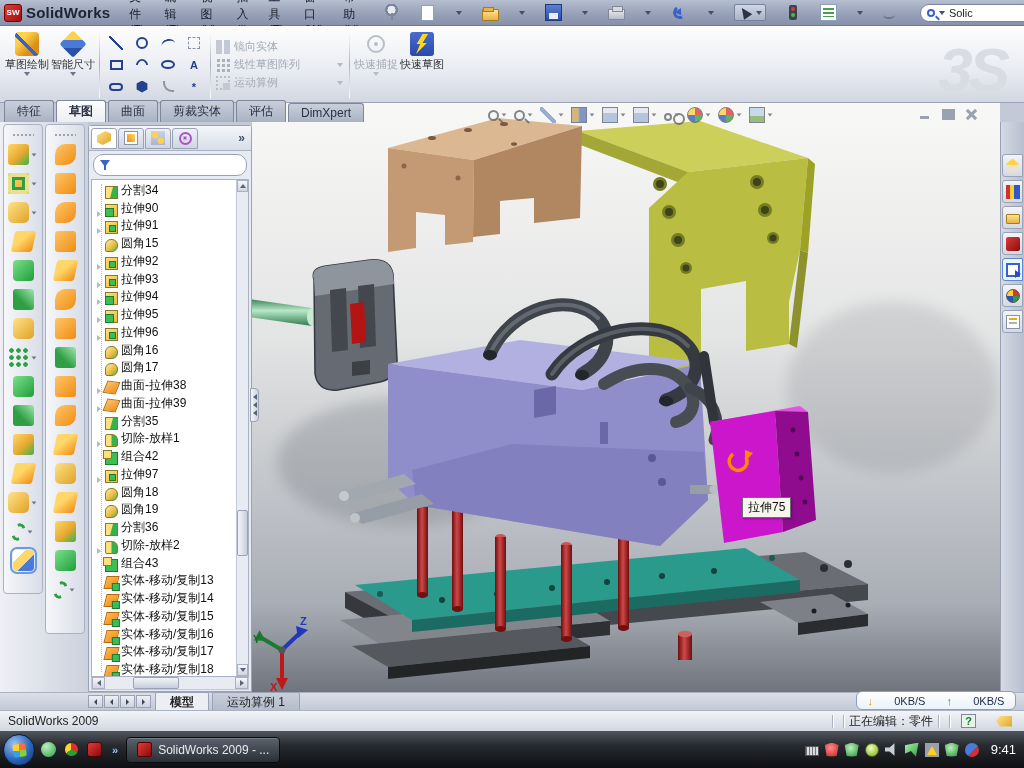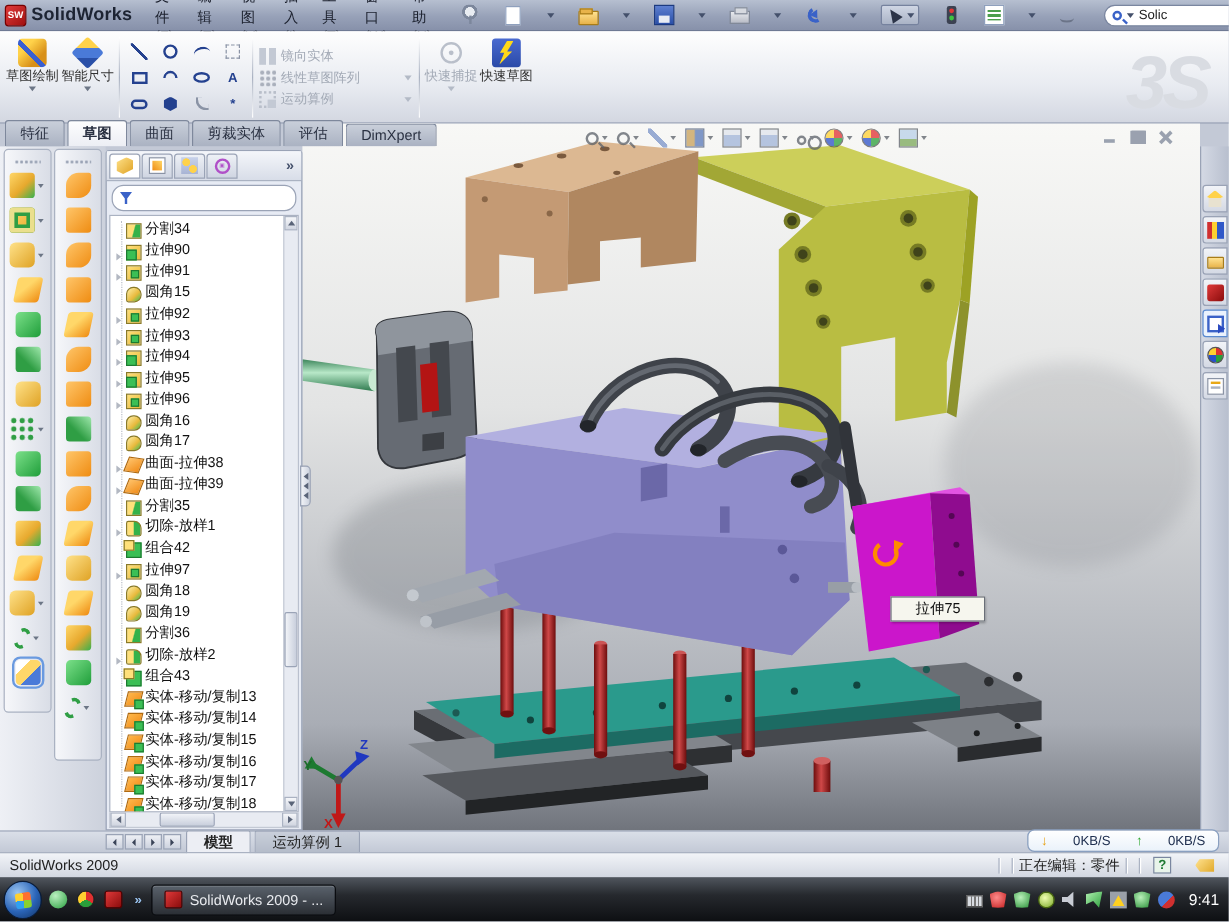--- a/index.html
+++ b/index.html
@@ -184,21 +184,21 @@
   .hud-section{background:linear-gradient(90deg,#c8a058 0 45%,#5878b8 55%);border:1px solid #4a5a78}
   .hud-cube{border:1px solid #5a6068;background:linear-gradient(#dfe4ec 0 35%,#9fb4d8 35%)}
   .hud-glasses{border:2px solid #5a6068;border-radius:50%;width:8px;height:8px;margin-top:4px}
   .hud-glasses::after{content:"";position:absolute;left:7px;top:-2px;width:8px;height:8px;border:2px solid #5a6068;border-radius:50%}
   .hud-ball{border-radius:50%;background:conic-gradient(#e03030 0 25%,#2a9e3a 25% 50%,#2a50c8 50% 75%,#ffd030 75%);border:1px solid #555}
   .hud-scene{background:linear-gradient(#b8d0e8 0 55%,#7aa858 55%);border:1px solid #5a6068}
   #hud .dda{border-top-color:#5a6068;transform:scale(.8)}
   #vwinbtns{position:absolute;right:22px;top:6px;display:flex;gap:10px;z-index:4}
   #vwinbtns .wb::before,#vwinbtns .wb::after,#vwinbtns .wb-min::after{background:#8a93a3;border-color:#8a93a3}
   #vwinbtns .wb-restore::before{background:#e8ebf0}
-  #tooltip{position:absolute;left:490px;top:394px;background:#f6f6ee;border:1px solid #6a6f78;padding:1px 20px;font-size:12px;color:#111;z-index:5;box-shadow:1px 1px 2px rgba(0,0,0,.3)}
+  #tooltip{position:absolute;left:490px;top:394px;background:#f6f6ee;border:1px solid #6a6f78;padding:1px 5px;font-size:12px;color:#111;z-index:5;box-shadow:1px 1px 2px rgba(0,0,0,.3)}
   .triadlbl{position:absolute;font-size:11px;font-weight:bold;z-index:4}
   #lblY{left:1px;top:530px;color:#1d6b2a}
   #lblZ{left:48px;top:512px;color:#2038c0}
   #lblX{left:18px;top:578px;color:#c01818}
 
   
   #taskpane{position:absolute;right:0;top:0;width:24px;height:570px;background:linear-gradient(90deg,#d4d9e4,#b8bfce);border-left:1px solid #9aa3b6;padding-top:32px;display:flex;flex-direction:column;align-items:center;gap:3px}
   .tpb{width:21px;height:23px;border:1px solid #9aa3b6;border-radius:3px 0 0 3px;background:linear-gradient(#f2f4f8,#d4d9e4);display:flex;align-items:center;justify-content:center}
   .tpb.on{background:#eaf2fd;border-color:#5a8ad0}
   .tpi{width:14px;height:14px;position:relative}

